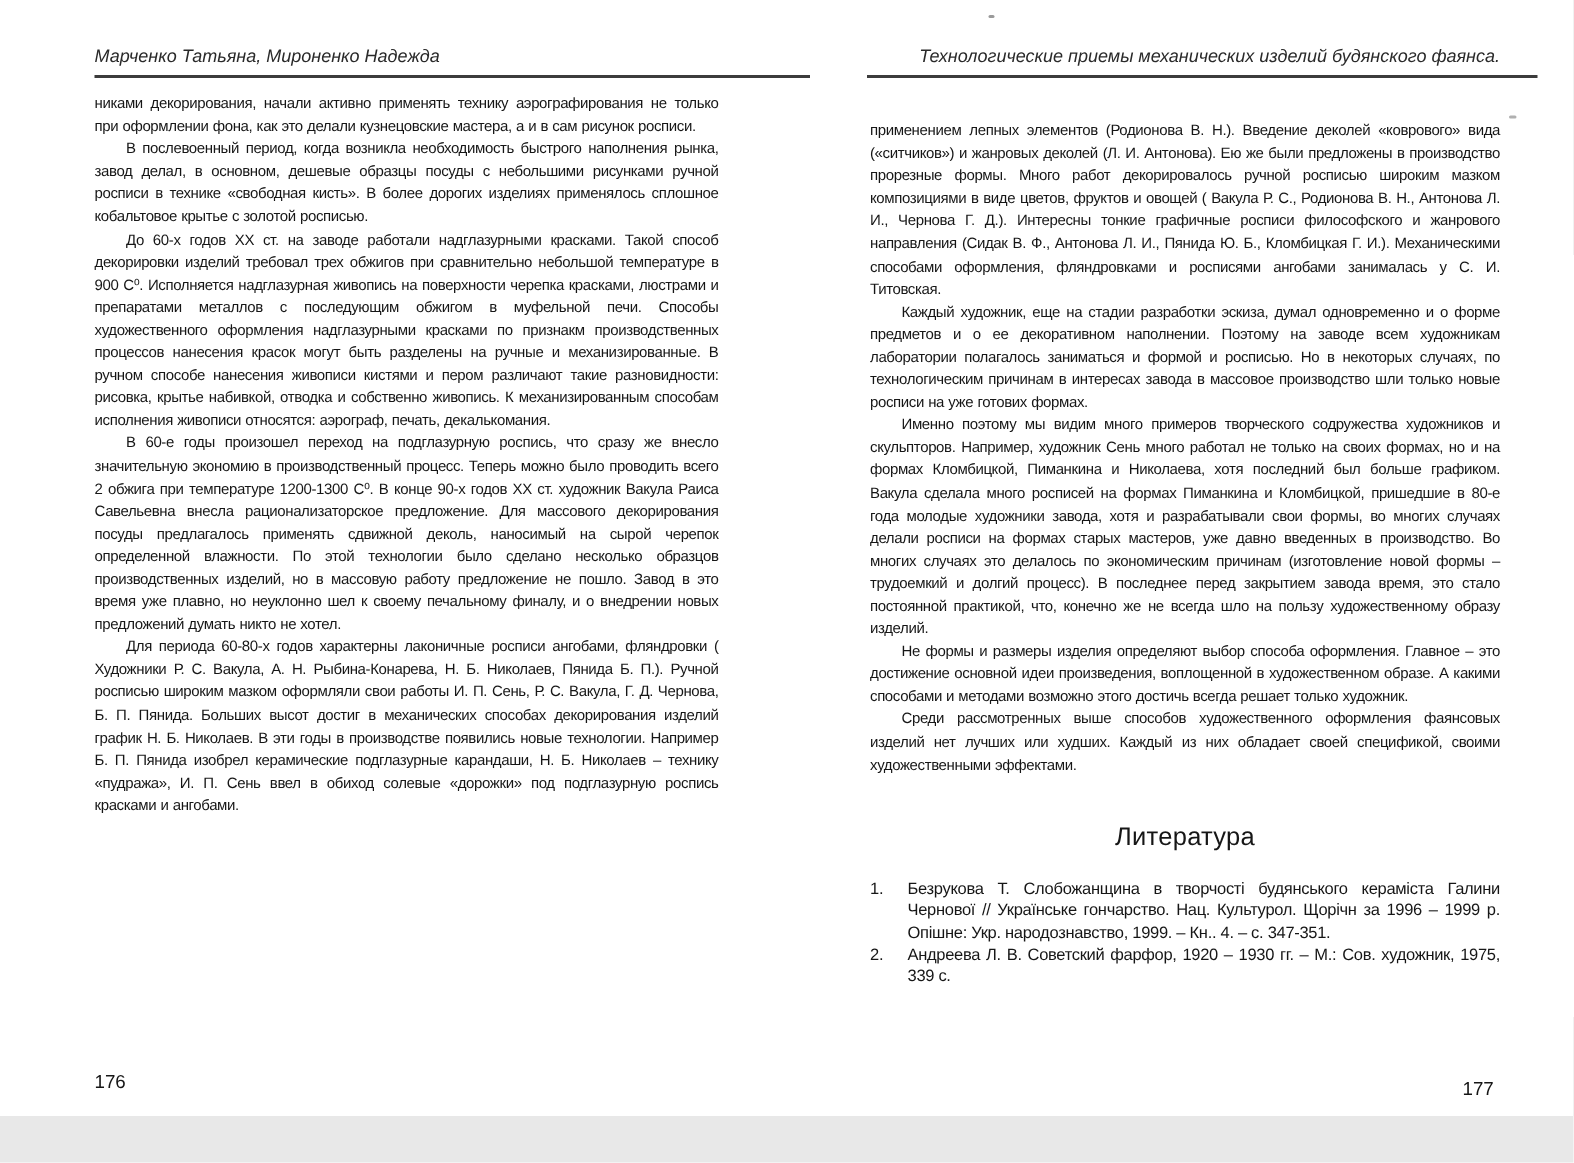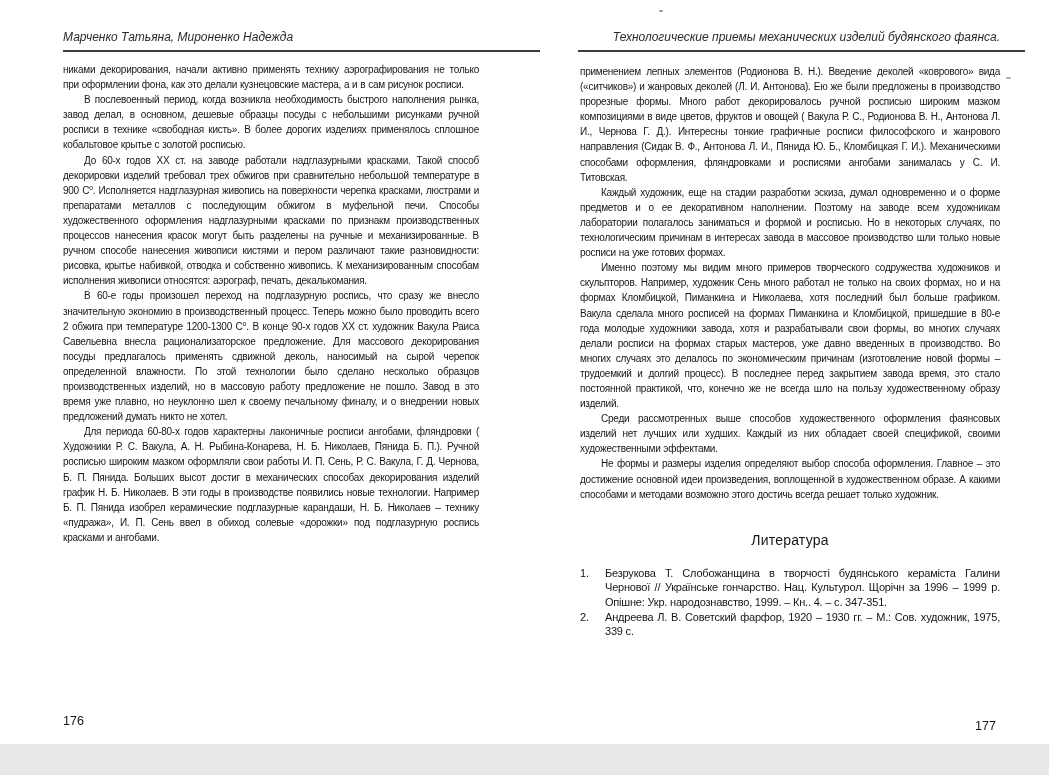--- a/index.html
+++ b/index.html
@@ -35,36 +35,36 @@
 
   .header-rule {
     height: 2px;
     background: #3c3c3c;
     margin-top: 5px;
   }
   .col-left  .header-rule { width: 477px; }
   .col-right .header-rule { width: 447px; margin-left: -2px; }
 
   .body-text { margin-top: 10px; }
-  .col-right .body-text { margin-top: 12px; }
+  .col-right .body-text { margin-top: 28px; }
 
   .body-text p {
     margin: 0;
     text-align: justify;
     text-indent: 21px;
     font-size: 10px;
     line-height: 15.1px;
     letter-spacing: -0.25px;
     word-spacing: 0.3px;
   }
   .body-text p.cont { text-indent: 0; }
 
   .lit-title {
     text-align: center;
-    font-size: 14px;
+    font-size: 17px;
     letter-spacing: 0.2px;
     margin-top: 30px;
     margin-bottom: 18px;
     color: #161616;
   }
 
   .refs {
     font-size: 11px;
     line-height: 14.6px;
     letter-spacing: -0.2px;
@@ -116,22 +116,22 @@
     </div>
   </div>
 
   <div class="col col-right">
     <div class="running-head right-align">Технологические приемы механических изделий будянского фаянса.</div>
     <div class="header-rule"></div>
     <div class="body-text">
       <p class="cont">применением лепных элементов (Родионова В. Н.). Введение деколей «коврового» вида («ситчиков») и жанровых деколей (Л. И. Антонова). Ею же были предложены в производство прорезные формы. Много работ декорировалось ручной росписью широким мазком композициями в виде цветов, фруктов и овощей ( Вакула Р. С., Родионова В. Н., Антонова Л. И., Чернова Г. Д.). Интересны тонкие графичные росписи философского и жанрового направления (Сидак В. Ф., Антонова Л. И., Пянида Ю. Б., Кломбицкая Г. И.). Механическими способами оформления, фляндровками и росписями ангобами занималась у С. И. Титовская.</p>
       <p>Каждый художник, еще на стадии разработки эскиза, думал одновременно и о форме предметов и о ее декоративном наполнении. Поэтому на заводе всем художникам лаборатории полагалось заниматься и формой и росписью. Но в некоторых случаях, по технологическим причинам в интересах завода в массовое производство шли только новые росписи на уже готових формах.</p>
       <p>Именно поэтому мы видим много примеров творческого содружества художников и скульпторов. Например, художник Сень много работал не только на своих формах, но и на формах Кломбицкой, Пиманкина и Николаева, хотя последний был больше графиком. Вакула сделала много росписей на формах Пиманкина и Кломбицкой, пришедшие в 80-е года молодые художники завода, хотя и разрабатывали свои формы, во многих случаях делали росписи на формах старых мастеров, уже давно введенных в производство. Во многих случаях это делалось по экономическим причинам (изготовление новой формы – трудоемкий и долгий процесс). В последнее перед закрытием завода время, это стало постоянной практикой, что, конечно же не всегда шло на пользу художественному образу изделий.</p>
+      <p>Не формы и размеры изделия определяют выбор способа оформления. Главное – это достижение основной идеи произведения, воплощенной в художественном образе. А какими способами и методами возможно этого достичь всегда решает только художник.</p>
       <p>Среди рассмотренных выше способов художественного оформления фаянсовых изделий нет лучших или худших. Каждый из них обладает своей спецификой, своими художественными эффектами.</p>
-      <p>Не формы и размеры изделия определяют выбор способа оформления. Главное – это достижение основной идеи произведения, воплощенной в художественном образе. А какими способами и методами возможно этого достичь всегда решает только художник.</p>
     </div>
     <div class="lit-title">Литература</div>
     <div class="refs">
       <div class="ref">
         <span class="ref-num">1.</span>
         <span class="ref-text">Безрукова Т. Слобожанщина в творчості будянського кераміста Галини Чернової // Українське гончарство. Нац. Культурол. Щорічн за 1996 – 1999 р. Опішне: Укр. народознавство, 1999. – Кн.. 4. – с. 347-351.</span>
       </div>
       <div class="ref">
         <span class="ref-num">2.</span>
         <span class="ref-text">Андреева Л. В. Советский фарфор, 1920 – 1930 гг. – М.: Сов. художник, 1975, 339 с.</span>

